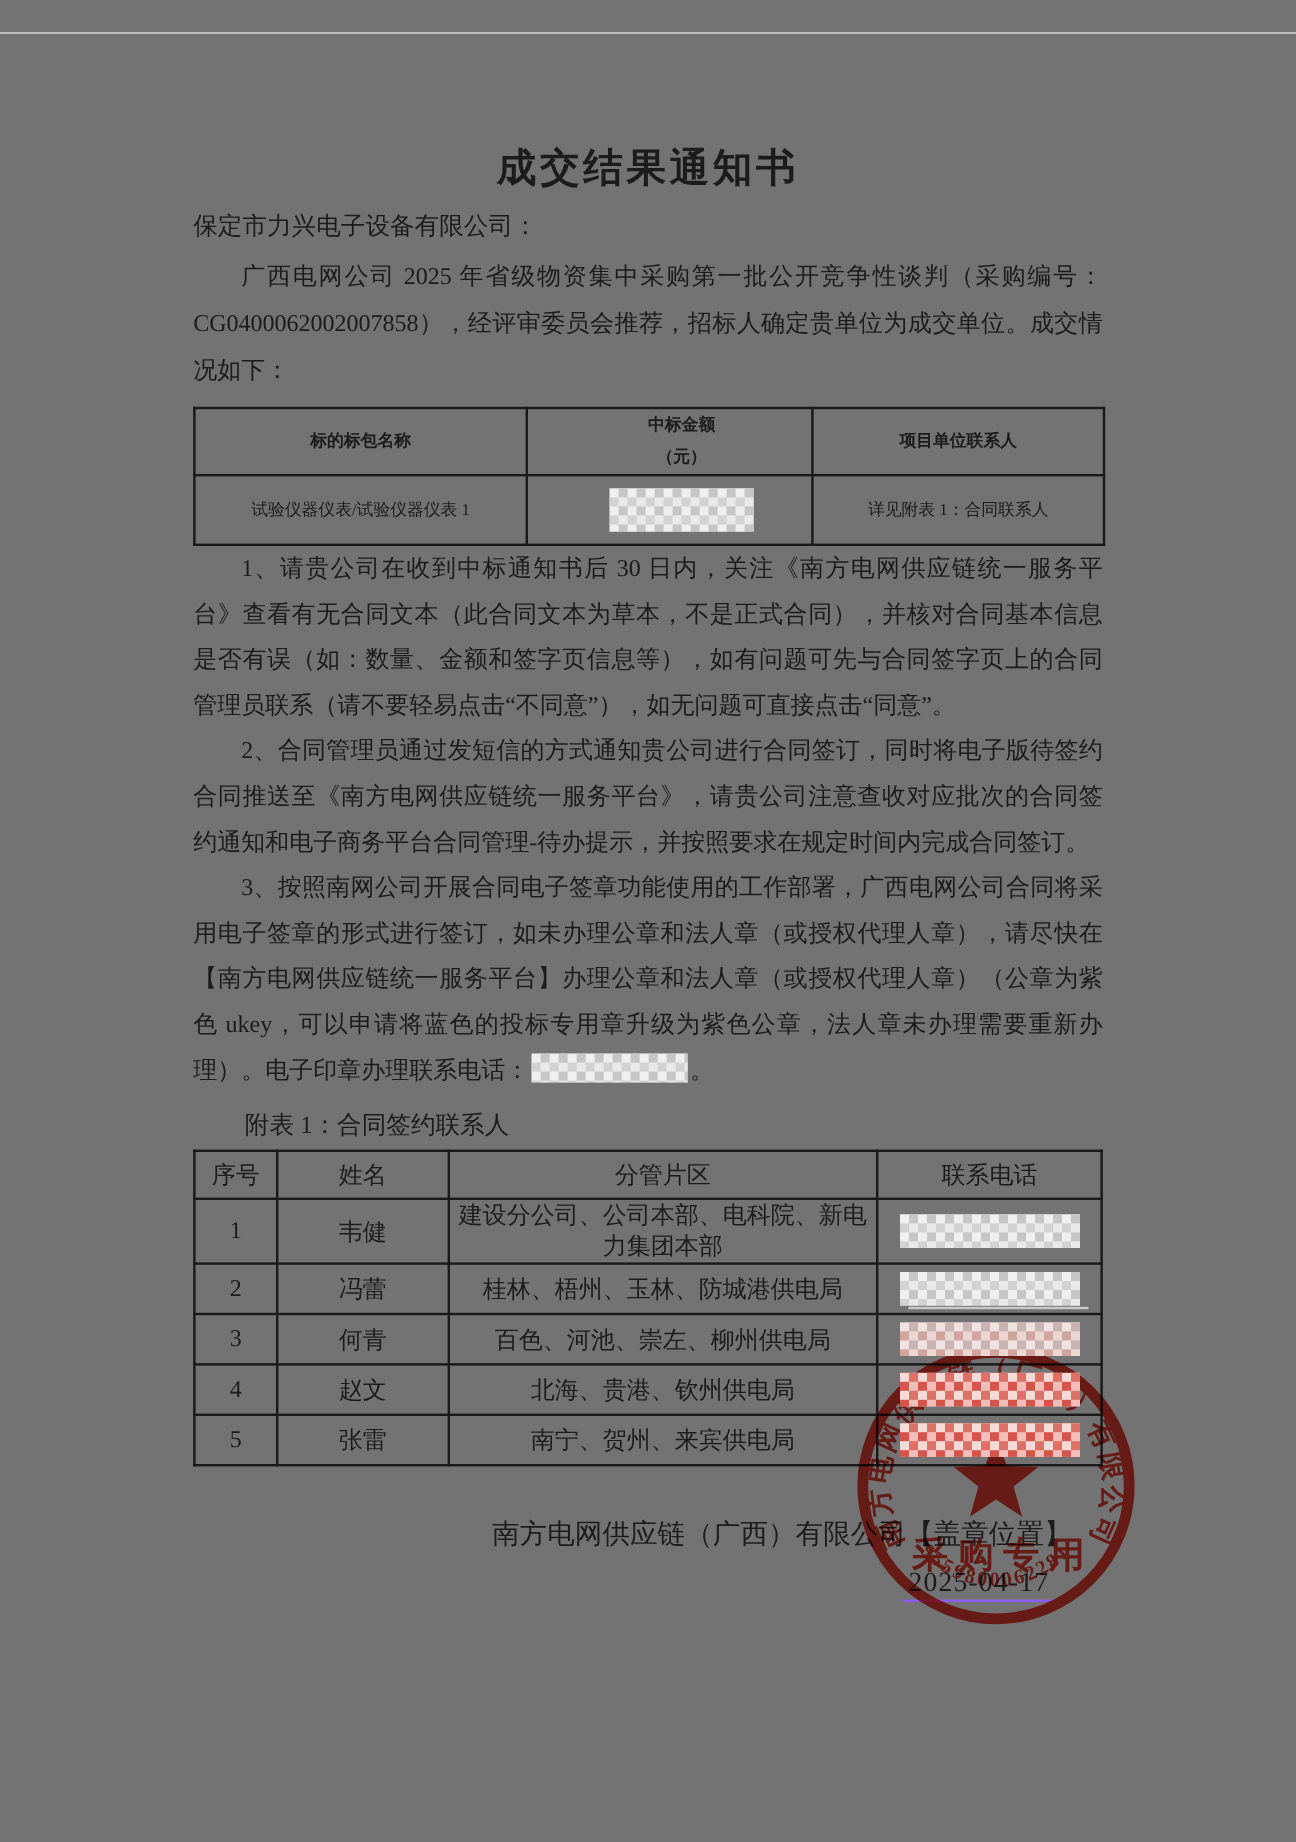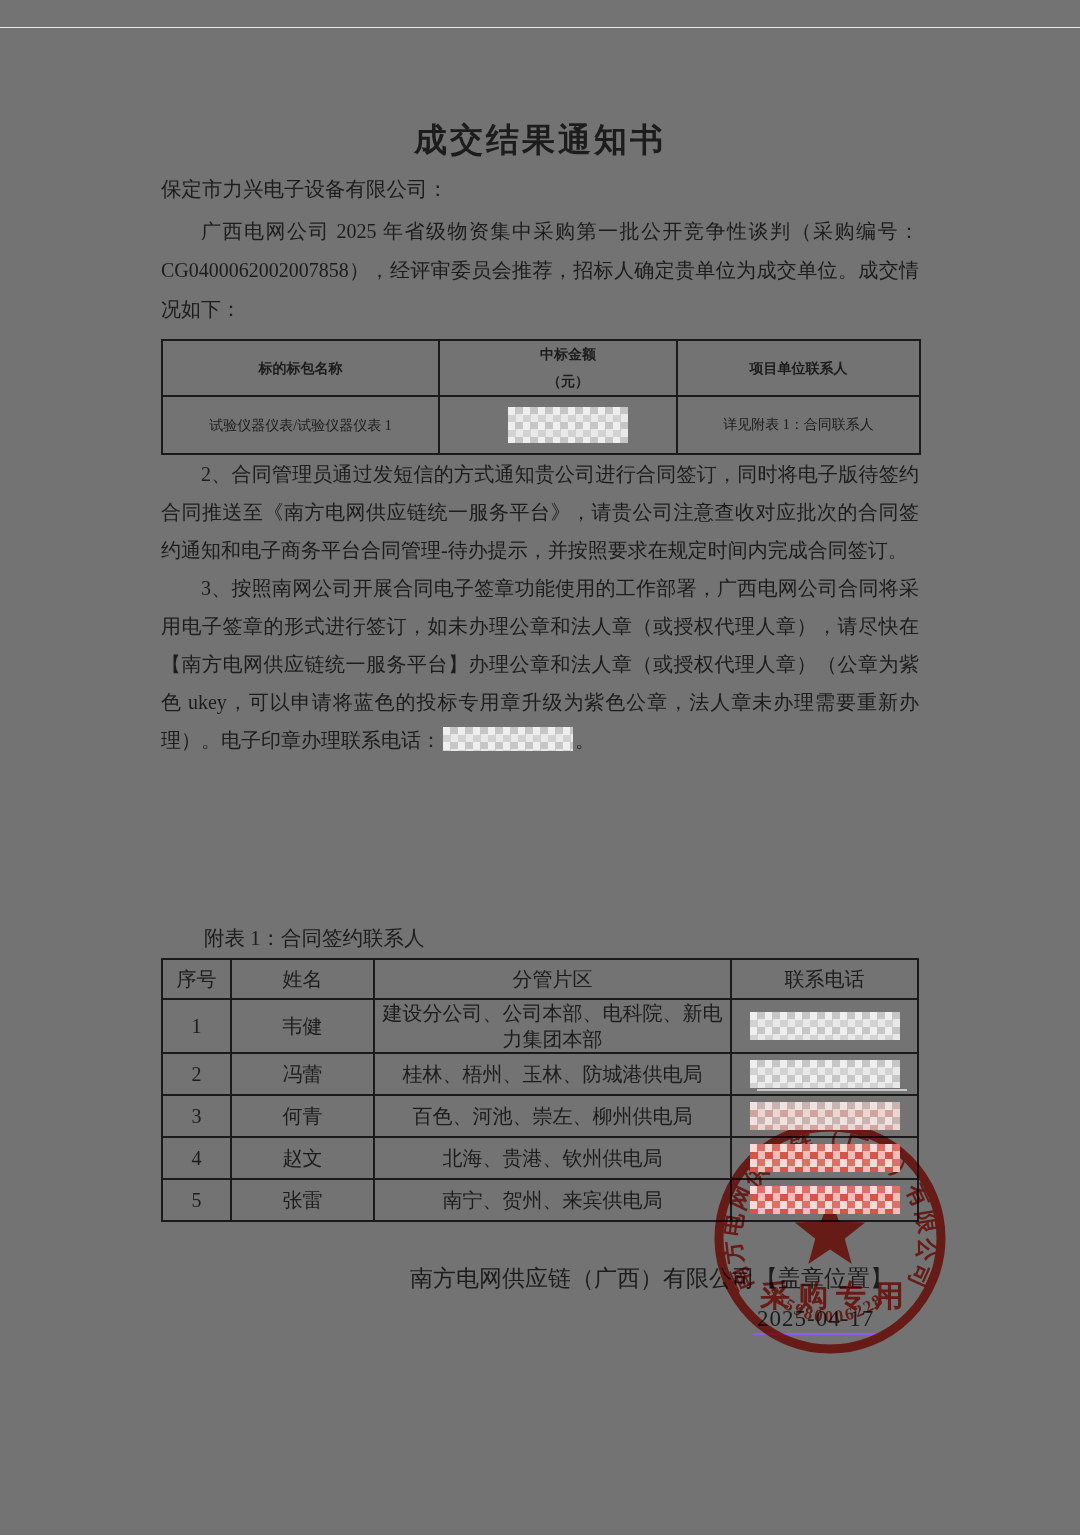--- a/index.html
+++ b/index.html
@@ -92,20 +92,21 @@
       </td>
       <td class="c2">
         <span class="mosaic m-amount"></span>
       </td>
       <td class="c3">详见附表 1：合同联系人</td>
     </tr>
   </tbody>
     </table>
 
   <div class="paras">
+    <p class="para">1、请贵公司在收到中标通知书后 30 日内，关注《南方电网供应链统一服务平台》查看有无合同文本（此合同文本为草本，不是正式合同），并核对合同基本信息是否有误（如：数量、金额和签字页信息等），如有问题可先与合同签字页上的合同管理员联系（请不要轻易点击“不同意”），如无问题可直接点击“同意”。</p>
     <p class="para">2、合同管理员通过发短信的方式通知贵公司进行合同签订，同时将电子版待签约合同推送至《南方电网供应链统一服务平台》，请贵公司注意查收对应批次的合同签约通知和电子商务平台合同管理-待办提示，并按照要求在规定时间内完成合同签订。</p>
     <p class="para"><span>3、按照南网公司开展合同电子签章功能使用的工作部署，广西电网公司合同将采用电子签章的形式进行签订，如未办理公章和法人章（或授权代理人章），请尽快在【南方电网供应链统一服务平台】办理公章和法人章（或授权代理人章）（公章为紫色 ukey，可以申请将蓝色的投标专用章升级为紫色公章，法人章未办理需要重新办理）。电子印章办理联系电话：</span><span class="mosaic m-inline"></span><span>。</span></p>
   </div>
 
   <div class="appendix-label">附表 1：合同签约联系人</div>
 
   <table class="t2">
     <tbody>
         <tr>
       <th class="k1">序号</th>

